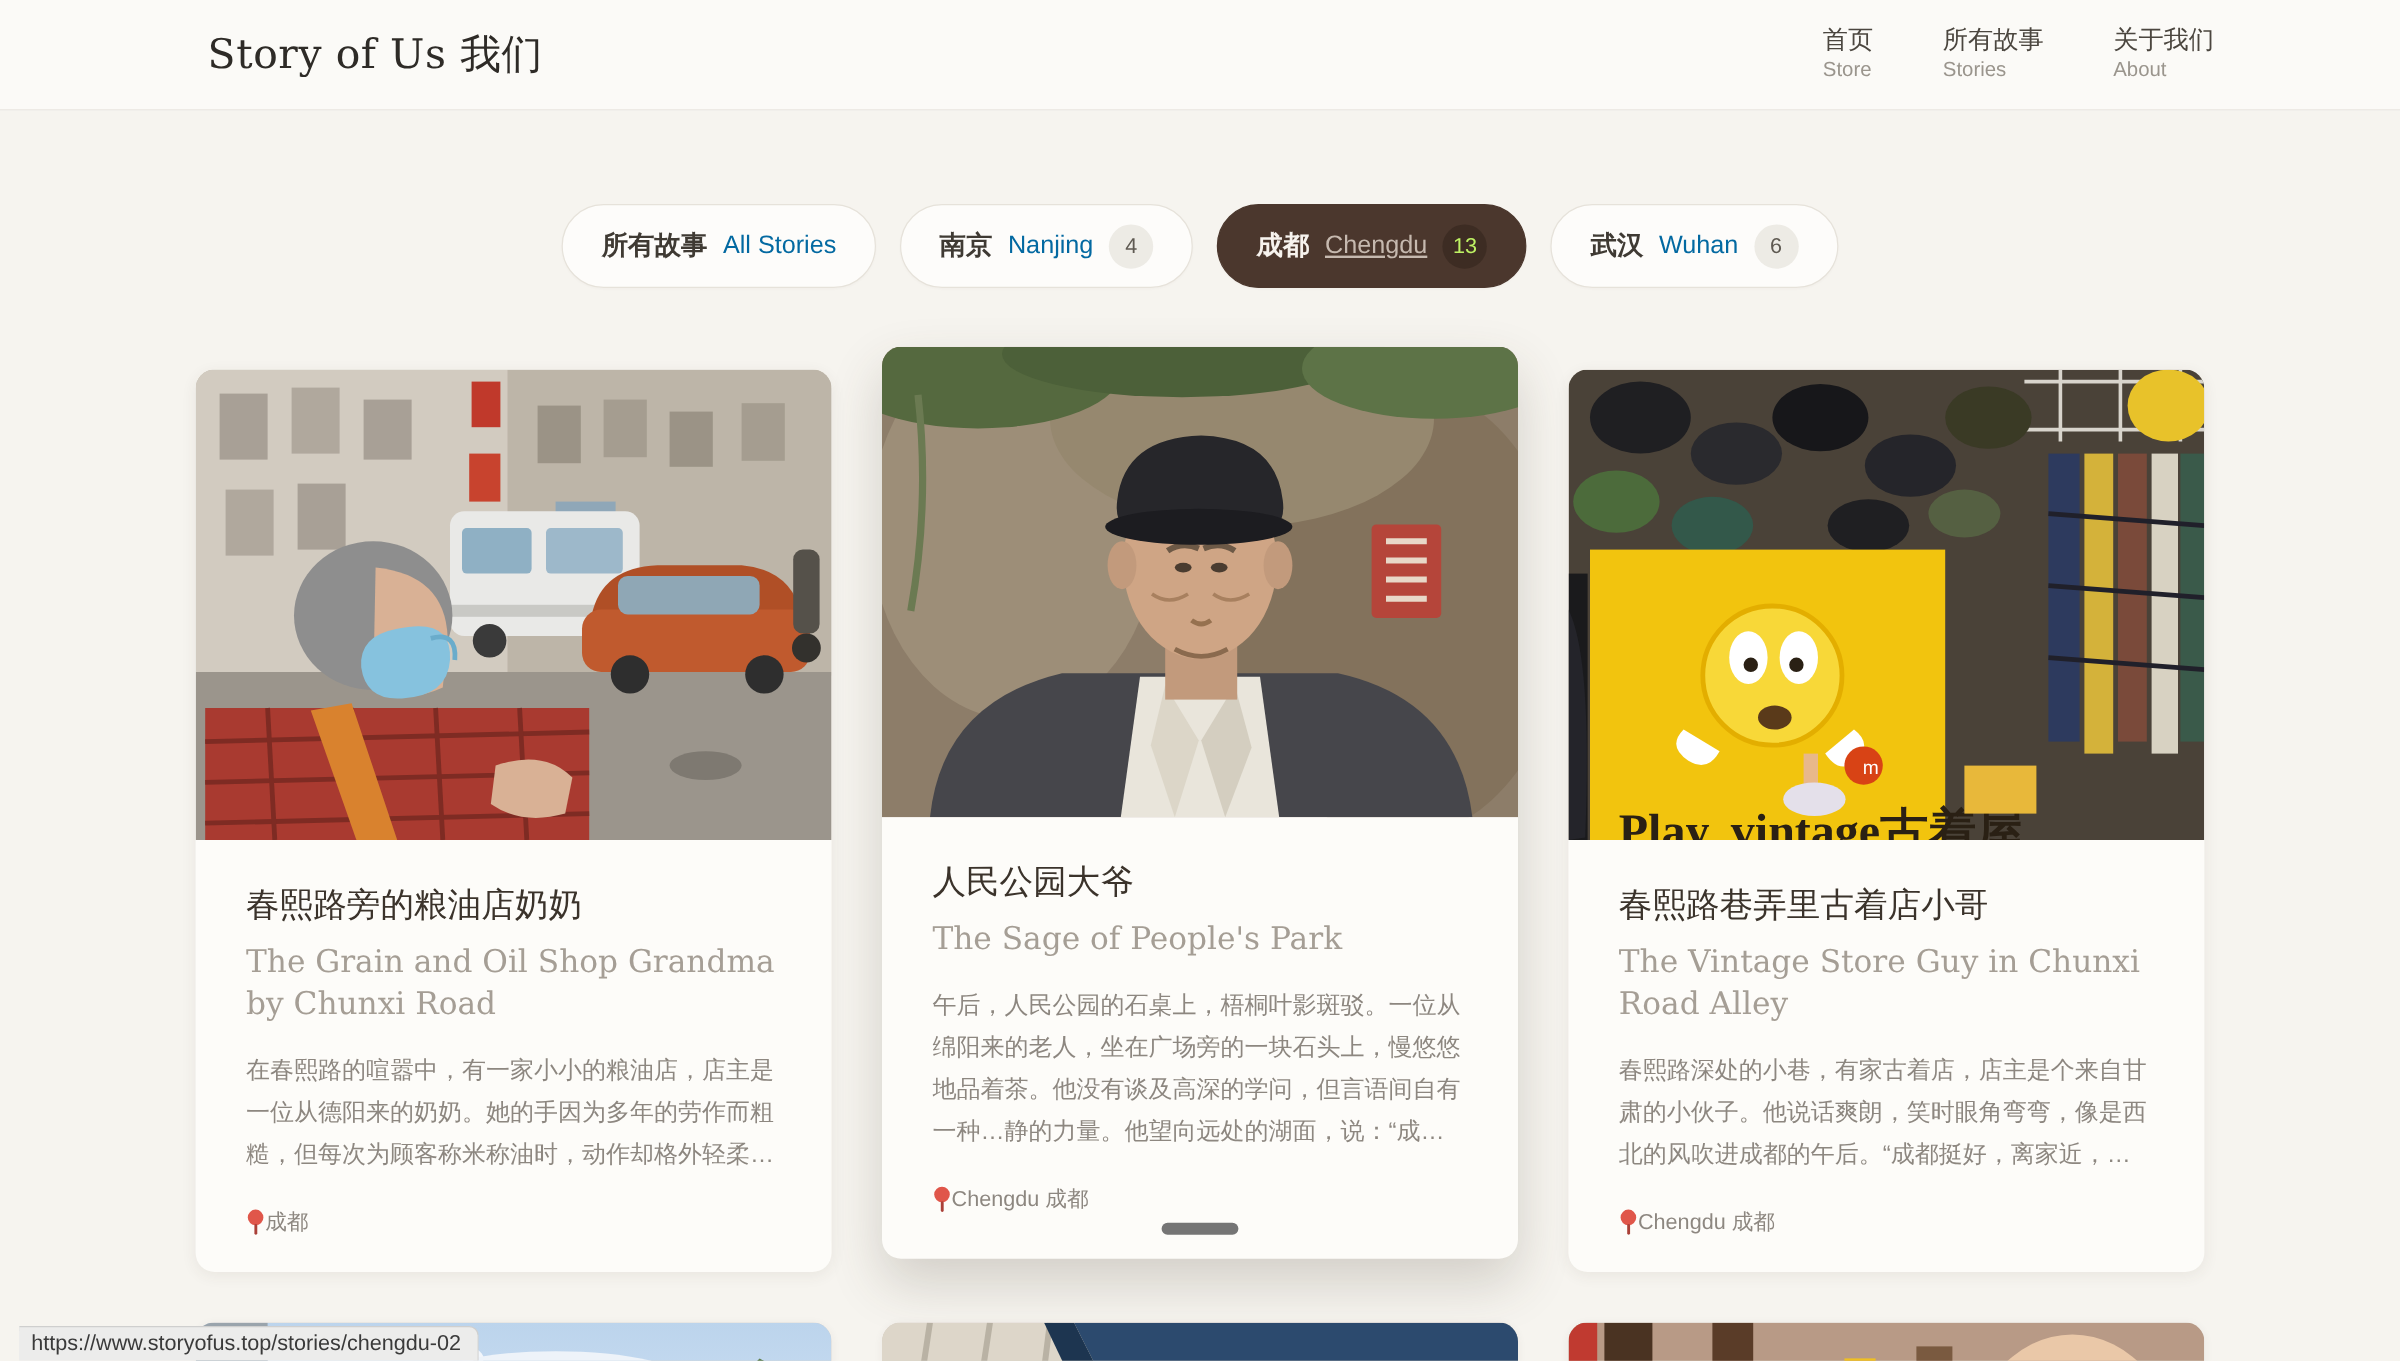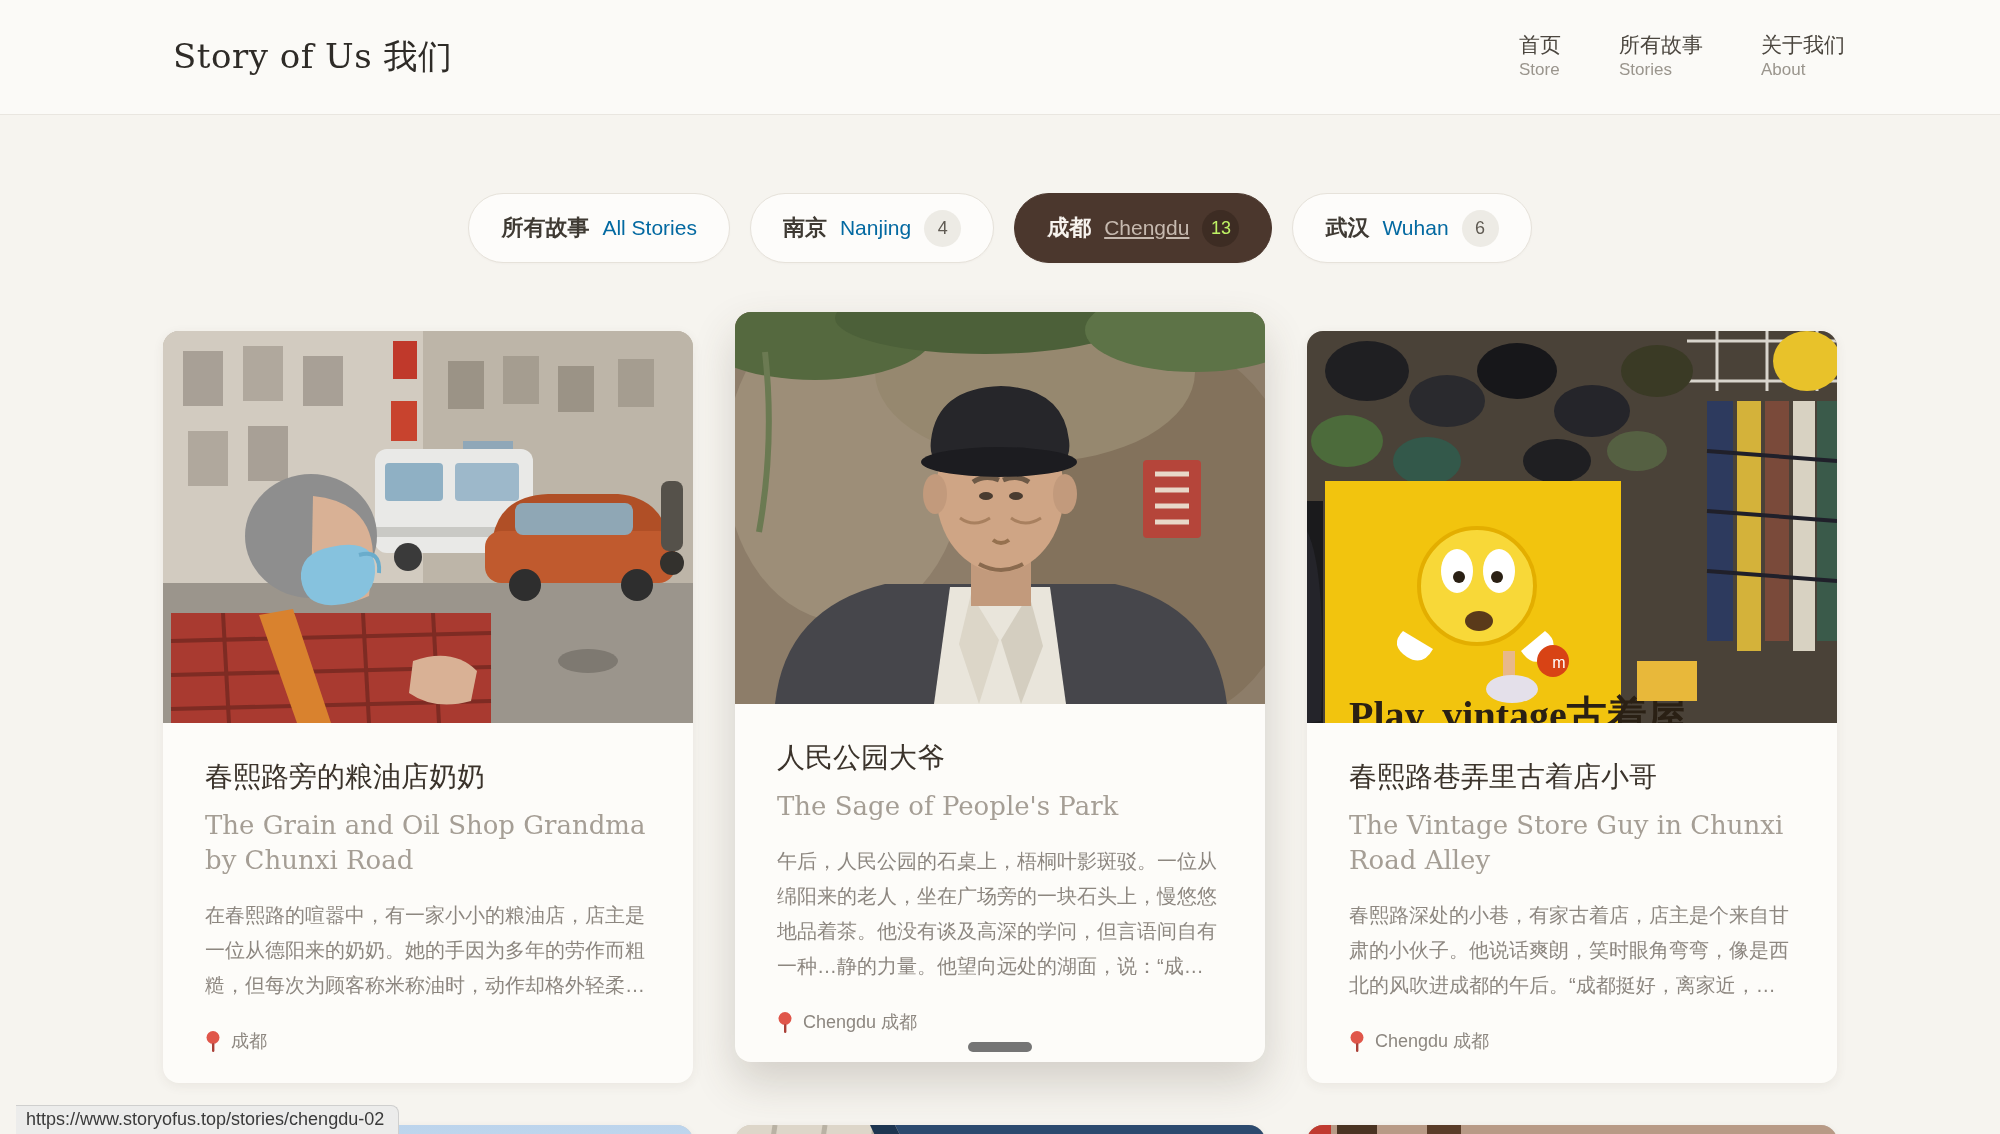--- a/index.html
+++ b/index.html
@@ -5,21 +5,21 @@
   * { margin:0; padding:0; box-sizing:border-box; }
   html,body { width:2000px; height:1134px; overflow:hidden; }
   body {
     background:#f6f4ef;
     font-family:"Liberation Sans","DejaVu Sans",sans-serif;
     color:#3c362e;
     position:relative;
   }
   
   .header {
-    height:115px; background:#fbfaf7; border-bottom:1px solid #e9e6e0;
+    height:92px; background:#fbfaf7; border-bottom:1px solid #e9e6e0;
     display:flex; align-items:center; justify-content:space-between;
     padding:0 155px 0 173px;
   }
   .logo {
     font-family:"DejaVu Serif","Liberation Serif",serif;
     font-size:34px; color:#2e2b27; letter-spacing:.5px; cursor:pointer;
   }
   .nav { display:flex; gap:58px; }
   .nav-item { cursor:pointer; }
   .nav-item .zh { font-size:21px; color:#4b463f; line-height:1.25; }
@@ -51,38 +51,38 @@
     width:530px; background:#fdfcf9; border-radius:16px; overflow:hidden;
     box-shadow:0 3px 12px rgba(70,58,46,.07); cursor:pointer;
   }
   .card--featured {
     margin-top:-19px;
     box-shadow:0 20px 44px rgba(70,58,46,.20);
   }
   .card-photo { height:392px; overflow:hidden; background:#cfc8bd; }
   .card-photo svg { display:block; width:100%; height:100%; }
   .card-body { padding:34px 42px 30px; }
-  .card--featured .card-body { padding-bottom:10px; }
+  .card--featured .card-body { padding-bottom:20px; }
   .card-title {
     font-family:"DejaVu Serif","Liberation Serif",serif;
     font-size:28px; color:#3b332b; line-height:1.4; font-weight:normal;
   }
   .card-subtitle {
     font-family:"DejaVu Serif","Liberation Serif",serif;
     font-size:26px; color:#a59e95; line-height:1.35; margin-top:12px;
     font-weight:normal;
   }
   .card-excerpt {
     font-size:20px; color:#8d8780; line-height:1.75; margin-top:20px;
     display:-webkit-box; -webkit-box-orient:vertical; -webkit-line-clamp:3;
     overflow:hidden; max-height:105px;
   }
   .card--featured .card-excerpt { -webkit-line-clamp:4; max-height:140px; }
   .card-location {
-    margin-top:26px; display:flex; align-items:center; gap:10px;
+    margin-top:26px; display:flex; align-items:center; 
     font-size:18px; color:#8d8780;
   }
   .drag-handle {
     width:64px; height:10px; border-radius:5px; background:#757575;
     margin:8px auto 0;
   }
 
   
   .cards-row2 { margin-top:42px; }
   .cards-row2 .card { border-radius:16px 16px 0 0; box-shadow:0 2px 8px rgba(70,58,46,.06); }

